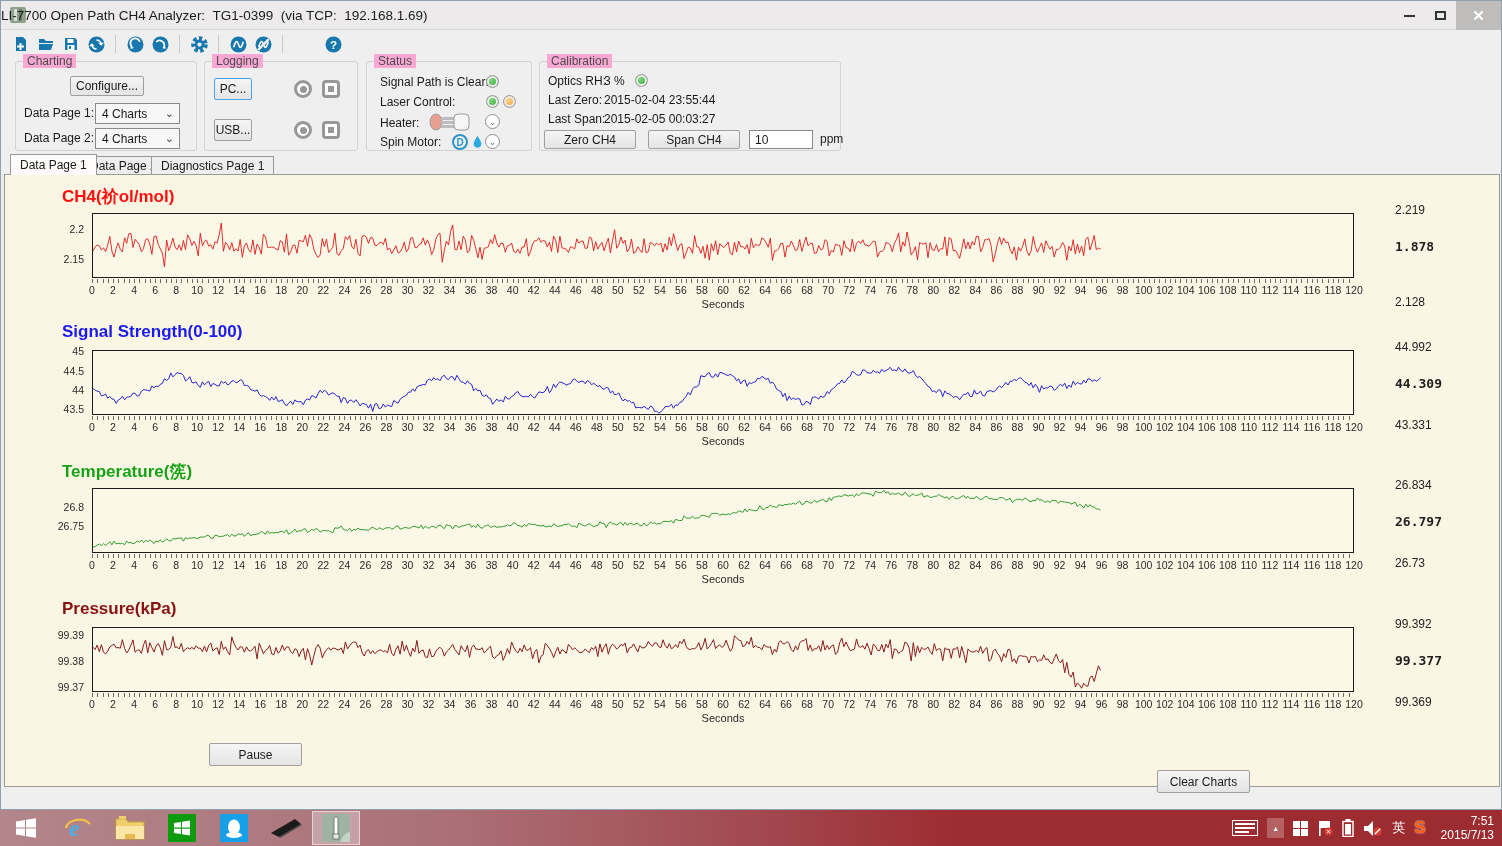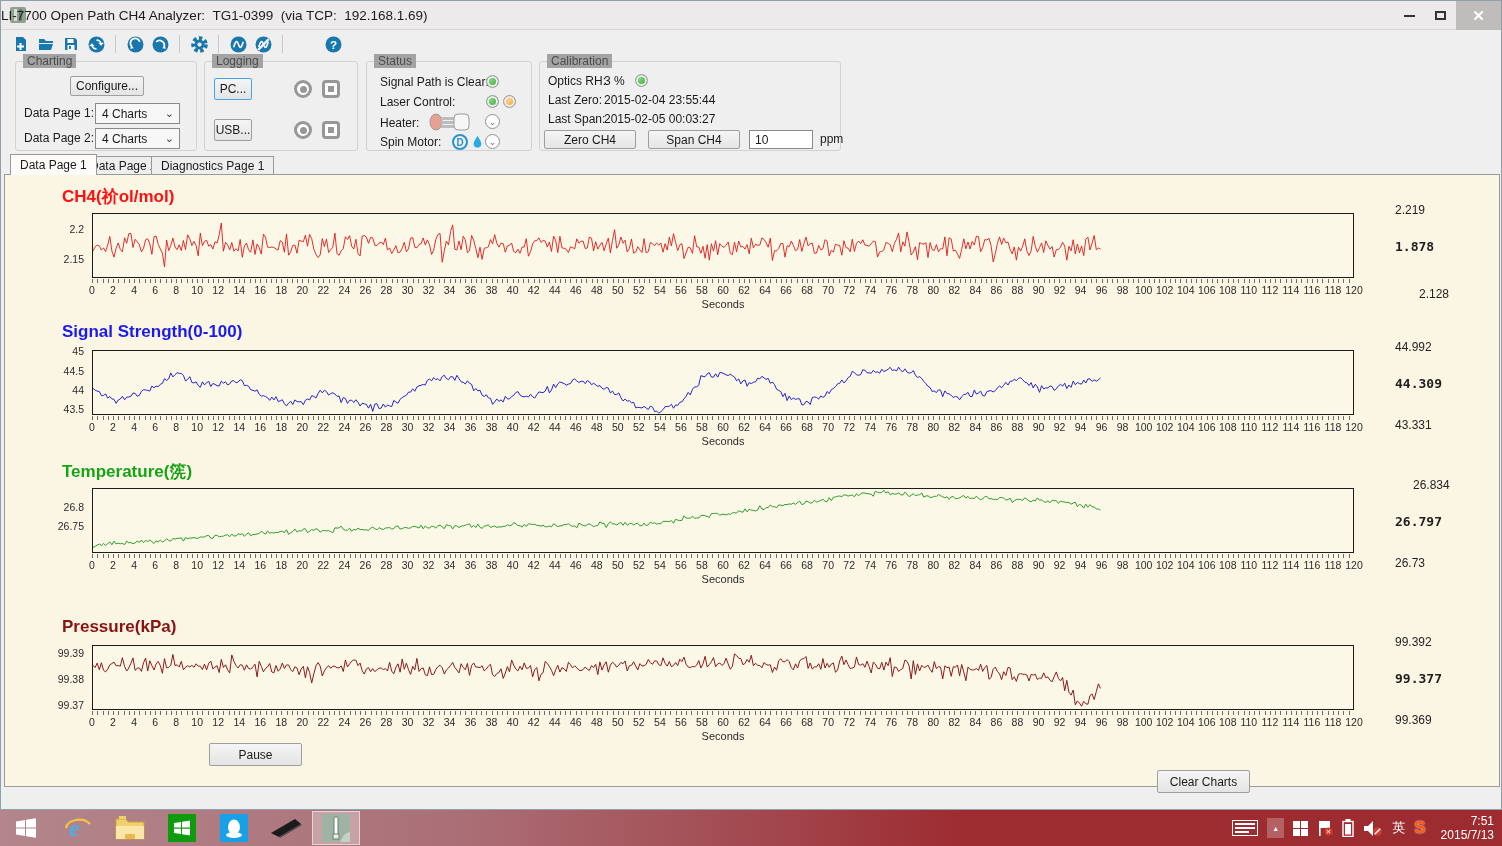--- a/index.html
+++ b/index.html
@@ -19,21 +19,21 @@
   .wc-close { width:45px; background:#bfbcbc; color:#fff; font-size:15px; font-weight:bold; }
 
   
   .toolbar { position:absolute; left:0; top:30px; right:0; height:26px; background:#f0efef; display:flex; align-items:center; padding-left:10px; gap:5px; }
   .tbtn { width:20px; height:20px; display:flex; align-items:center; justify-content:center; }
   .tsep { width:1px; height:18px; background:#c9c9c9; margin:0 4px; }
 
   
   .panelrow { position:absolute; left:0; top:56px; right:0; height:98px; background:#f0efef; }
   .groupbox { position:absolute; top:4px; height:90px; border:1px solid #d3d1d1; border-radius:3px; }
-  .grouplabel { position:absolute; top:-8px; left:7px; background:#a3a3a3; padding:0 4px; font-size:12px; color:#4c4c4c; }
+  .grouplabel { position:absolute; top:-8px; left:7px; background:#f9a8d4; padding:0 4px; font-size:12px; color:#4c4c4c; }
   .gb-charting { left:14px;  width:182px; }
   .gb-logging  { left:203px; width:154px; }
   .gb-status   { left:365px; width:166px; }
   .gb-calib    { left:538px; width:302px; }
 
   .btn { background:linear-gradient(#f5f5f5,#e4e4e4); border:1px solid #9f9f9f; border-radius:2px; font-size:12px; color:#1a1a1a; text-align:center; display:flex; align-items:center; justify-content:center; }
   .combo { position:absolute; height:21px; background:#f7f7f7; border:1px solid #8a8a8a; font-size:12px; display:flex; align-items:center; padding-left:6px; }
   .combo .chev { position:absolute; right:5px; top:3px; color:#444; font-size:11px; }
   .flabel { position:absolute; font-size:12px; color:#1a1a1a; white-space:nowrap; }
 
@@ -339,21 +339,21 @@
               <span class="xlab" style="left: 1156.83px;">110</span>
               <span class="xlab" style="left: 1177.87px;">112</span>
               <span class="xlab" style="left: 1198.9px;">114</span>
               <span class="xlab" style="left: 1219.93px;">116</span>
               <span class="xlab" style="left: 1240.97px;">118</span>
               <span class="xlab" style="left: 1262px;">120</span>
             </div>
             <div class="seconds">Seconds</div>
             <span class="stat" style="top: 16px;">2.219</span>
             <span class="stat cur" style="top: 52px;">1.878</span>
-            <span class="stat" style="top: 100px; margin-left: 24px;">2.128</span>
+            <span class="stat" style="top: 108px;">2.128</span>
           </div>
           <div class="chart-block" style="top: 149px;">
             <div class="chart-title" style="color: rgb(26, 26, 240);">Signal Strength(0-100)</div>
             <div class="ylabels">
               <span class="ylab" style="top: 21.1607px;">45</span>
               <span class="ylab" style="top: 40.506px;">44.5</span>
               <span class="ylab" style="top: 59.8512px;">44</span>
               <span class="ylab" style="top: 79.1964px;">43.5</span>
             </div>
             <div class="plot">
@@ -499,25 +499,25 @@
               <span class="xlab" style="left: 1114.77px;">106</span>
               <span class="xlab" style="left: 1135.8px;">108</span>
               <span class="xlab" style="left: 1156.83px;">110</span>
               <span class="xlab" style="left: 1177.87px;">112</span>
               <span class="xlab" style="left: 1198.9px;">114</span>
               <span class="xlab" style="left: 1219.93px;">116</span>
               <span class="xlab" style="left: 1240.97px;">118</span>
               <span class="xlab" style="left: 1262px;">120</span>
             </div>
             <div class="seconds">Seconds</div>
-            <span class="stat" style="top: 16px; margin-left: 18px;">26.834</span>
+            <span class="stat" style="top: 16px;">26.834</span>
             <span class="stat cur" style="top: 52px;">26.797</span>
             <span class="stat" style="top: 94px;">26.73</span>
           </div>
-          <div class="chart-block" style="top: 444px;">
+          <div class="chart-block" style="top: 426px;">
             <div class="chart-title" style="color: rgb(139, 18, 18);">Pressure(kPa)</div>
             <div class="ylabels">
               <span class="ylab" style="top: 27.8px;">99.39</span>
               <span class="ylab" style="top: 53.8px;">99.38</span>
               <span class="ylab" style="top: 79.8px;">99.37</span>
             </div>
             <div class="plot">
               <svg width="1262" height="65" viewBox="0 0 1262 65" preserveAspectRatio="none">
                 <polyline points="0.0,19.22 2.1,21.62 4.2,17.07 6.3,23.73 8.4,16.73 10.5,24.24 12.6,25.91 14.7,23.16 16.8,18.85 18.9,17.54 21.0,16.11 23.1,19.83 25.2,19.59 27.3,20.18 29.4,11.68 31.6,20.49 33.7,25.03 35.8,22.01 37.9,17.27 40.0,11.92 42.1,24.32 44.2,22.26 46.3,21.86 48.4,25.37 50.5,16.87 52.6,12.06 54.7,25.03 56.8,14.75 58.9,19.60 61.0,24.05 63.1,17.99 65.2,15.48 67.3,19.59 69.4,27.34 71.5,12.66 73.6,21.81 75.7,21.41 77.8,19.21 79.9,8.46 82.0,19.55 84.1,18.82 86.2,21.02 88.3,15.33 90.4,23.75 92.5,21.25 94.6,19.72 96.8,20.94 98.9,19.42 101.0,21.27 103.1,17.81 105.2,20.15 107.3,20.14 109.4,23.63 111.5,18.13 113.6,23.90 115.7,17.24 117.8,15.02 119.9,23.00 122.0,21.03 124.1,19.73 126.2,26.56 128.3,13.36 130.4,21.47 132.5,18.81 134.6,23.72 136.7,26.92 138.8,8.90 140.9,15.32 143.0,19.34 145.1,22.00 147.2,18.69 149.3,19.22 151.4,24.28 153.5,18.82 155.6,22.45 157.7,23.13 159.9,20.93 162.0,18.19 164.1,30.92 166.2,15.37 168.3,20.37 170.4,25.80 172.5,22.42 174.6,20.93 176.7,17.53 178.8,26.03 180.9,26.76 183.0,19.53 185.1,25.24 187.2,22.98 189.3,17.00 191.4,22.42 193.5,18.99 195.6,18.95 197.7,23.64 199.8,25.54 201.9,20.70 204.0,22.01 206.1,28.67 208.2,22.96 210.3,20.34 212.4,31.80 214.5,20.72 216.6,26.62 218.7,37.04 220.8,27.95 223.0,19.75 225.1,16.57 227.2,20.16 229.3,29.99 231.4,24.87 233.5,21.83 235.6,19.63 237.7,22.35 239.8,20.20 241.9,20.35 244.0,21.72 246.1,21.89 248.2,19.86 250.3,25.53 252.4,13.90 254.5,20.93 256.6,17.84 258.7,15.19 260.8,13.95 262.9,14.22 265.0,19.59 267.1,17.06 269.2,24.82 271.3,28.05 273.4,22.97 275.5,21.64 277.6,25.72 279.7,22.61 281.8,25.67 283.9,23.81 286.1,22.16 288.2,22.06 290.3,23.68 292.4,22.62 294.5,25.00 296.6,16.20 298.7,25.15 300.8,27.81 302.9,21.33 305.0,17.83 307.1,26.18 309.2,13.07 311.3,23.28 313.4,17.20 315.5,23.67 317.6,28.37 319.7,20.19 321.8,23.92 323.9,12.37 326.0,25.45 328.1,22.67 330.2,21.96 332.3,28.78 334.4,29.68 336.5,20.85 338.6,28.62 340.7,28.27 342.8,23.43 344.9,20.72 347.0,19.26 349.2,21.64 351.3,28.10 353.4,23.92 355.5,22.01 357.6,19.34 359.7,16.41 361.8,21.54 363.9,24.02 366.0,26.96 368.1,17.75 370.2,21.34 372.3,23.82 374.4,17.43 376.5,29.34 378.6,19.46 380.7,16.94 382.8,21.02 384.9,21.15 387.0,21.60 389.1,19.78 391.2,24.90 393.3,22.98 395.4,20.15 397.5,18.24 399.6,28.95 401.7,30.43 403.8,27.57 405.9,26.52 408.0,22.82 410.2,32.39 412.3,27.23 414.4,20.61 416.5,25.81 418.6,13.97 420.7,19.10 422.8,23.01 424.9,24.91 427.0,20.32 429.1,23.73 431.2,16.92 433.3,22.31 435.4,22.12 437.5,19.51 439.6,30.94 441.7,23.60 443.8,21.53 445.9,34.84 448.0,28.33 450.1,26.72 452.2,15.50 454.3,17.40 456.4,20.42 458.5,24.29 460.6,29.72 462.7,23.74 464.8,19.26 466.9,26.07 469.0,21.58 471.1,22.93 473.3,25.40 475.4,16.34 477.5,18.70 479.6,21.92 481.7,19.78 483.8,21.86 485.9,24.16 488.0,24.68 490.1,23.57 492.2,20.93 494.3,23.23 496.4,24.42 498.5,19.64 500.6,21.53 502.7,18.32 504.8,28.59 506.9,15.87 509.0,24.10 511.1,18.92 513.2,15.78 515.3,26.21 517.4,19.09 519.5,16.25 521.6,17.96 523.7,21.08 525.8,19.22 527.9,16.38 530.0,17.75 532.1,14.94 534.2,24.86 536.4,19.89 538.5,19.36 540.6,15.83 542.7,20.08 544.8,23.99 546.9,17.55 549.0,19.92 551.1,19.77 553.2,18.22 555.3,13.45 557.4,16.67 559.5,18.27 561.6,14.80 563.7,15.07 565.8,18.63 567.9,19.67 570.0,11.84 572.1,17.33 574.2,20.14 576.3,15.59 578.4,20.78 580.5,19.48 582.6,16.53 584.7,19.64 586.8,13.24 588.9,15.64 591.0,11.09 593.1,18.25 595.2,21.04 597.3,21.51 599.5,20.51 601.6,20.78 603.7,19.08 605.8,14.55 607.9,21.92 610.0,17.87 612.1,10.27 614.2,21.03 616.3,18.69 618.4,15.64 620.5,11.56 622.6,20.59 624.7,17.96 626.8,16.99 628.9,19.45 631.0,17.72 633.1,12.18 635.2,18.01 637.3,23.28 639.4,20.29 641.5,7.84 643.6,9.66 645.7,12.13 647.8,12.54 649.9,18.68 652.0,17.49 654.1,13.37 656.2,16.29 658.3,9.19 660.4,19.81 662.6,17.19 664.7,19.44 666.8,19.49 668.9,21.78 671.0,16.55 673.1,18.49 675.2,19.15 677.3,18.77 679.4,26.52 681.5,21.10 683.6,24.16 685.7,14.69 687.8,12.73 689.9,15.73 692.0,15.77 694.1,13.56 696.2,15.67 698.3,21.71 700.4,23.90 702.5,17.84 704.6,22.06 706.7,15.09 708.8,12.78 710.9,12.75 713.0,10.51 715.1,22.44 717.2,16.95 719.3,23.15 721.4,20.69 723.5,20.94 725.7,17.72 727.8,23.33 729.9,12.56 732.0,22.02 734.1,17.29 736.2,21.31 738.3,18.02 740.4,16.93 742.5,26.33 744.6,24.03 746.7,14.87 748.8,9.99 750.9,18.72 753.0,13.98 755.1,18.66 757.2,22.62 759.3,22.06 761.4,21.13 763.5,10.94 765.6,18.46 767.7,19.26 769.8,17.69 771.9,21.28 774.0,15.21 776.1,20.59 778.2,27.02 780.3,16.11 782.4,18.01 784.5,22.29 786.6,22.84 788.8,16.41 790.9,24.11 793.0,16.15 795.1,19.69 797.2,11.69 799.3,30.58 801.4,20.98 803.5,21.39 805.6,25.48 807.7,23.60 809.8,22.43 811.9,14.05 814.0,15.29 816.1,19.86 818.2,33.00 820.3,14.66 822.4,28.49 824.5,17.82 826.6,24.98 828.7,19.28 830.8,21.43 832.9,20.91 835.0,19.02 837.1,23.43 839.2,26.31 841.3,15.58 843.4,22.76 845.5,20.63 847.6,21.28 849.7,32.96 851.9,19.76 854.0,21.71 856.1,21.06 858.2,30.32 860.3,20.74 862.4,21.26 864.5,18.97 866.6,29.82 868.7,18.48 870.8,26.12 872.9,34.73 875.0,20.95 877.1,23.25 879.2,24.08 881.3,23.80 883.4,22.55 885.5,24.32 887.6,18.10 889.7,25.38 891.8,21.44 893.9,19.44 896.0,33.26 898.1,31.39 900.2,23.18 902.3,21.05 904.4,25.35 906.5,27.81 908.6,33.65 910.7,25.71 912.8,29.54 915.0,21.35 917.1,21.99 919.2,33.70 921.3,30.80 923.4,35.45 925.5,28.26 927.6,27.61 929.7,28.26 931.8,28.28 933.9,29.07 936.0,34.95 938.1,28.44 940.2,29.10 942.3,28.27 944.4,33.57 946.5,31.99 948.6,32.33 950.7,26.82 952.8,31.75 954.9,30.86 957.0,34.31 959.1,35.74 961.2,30.58 963.3,25.94 965.4,32.38 967.5,34.85 969.6,31.50 971.7,44.77 973.8,34.33 975.9,46.15 978.1,49.13 980.2,44.05 982.3,58.93 984.4,54.91 986.5,57.07 988.6,60.27 990.7,55.25 992.8,57.79 994.9,58.22 997.0,49.45 999.1,47.93 1001.2,53.55 1003.3,45.56 1005.4,37.84 1007.5,42.43" fill="none" stroke="#8b1b1b" stroke-width="1"></polyline>
               </svg>

